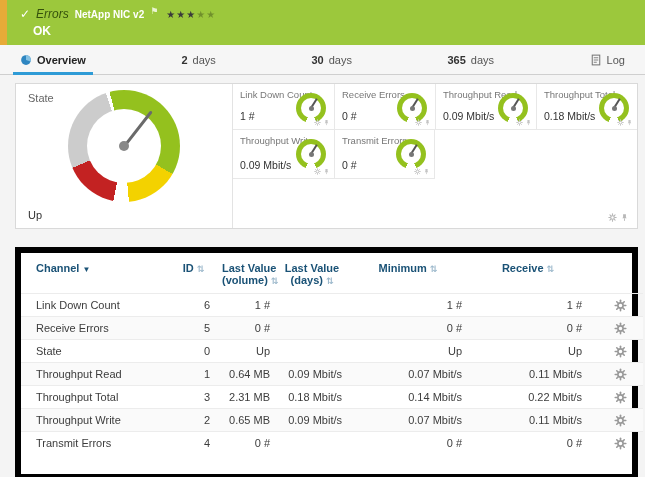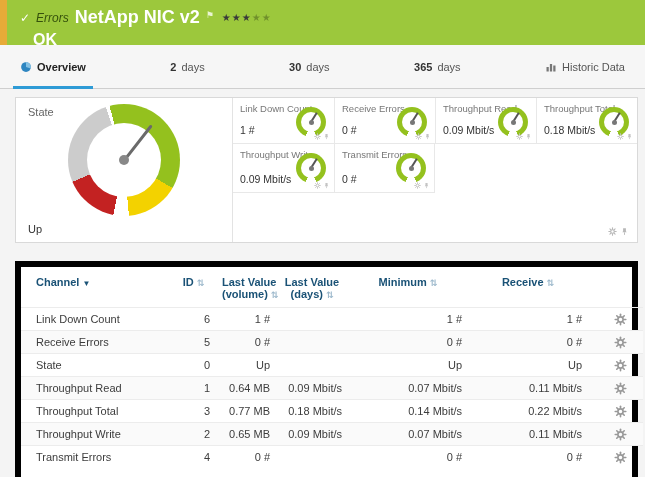--- a/index.html
+++ b/index.html
@@ -6,29 +6,29 @@
   html,body{width:645px;height:477px}
   body{font-family:"Liberation Sans","DejaVu Sans",sans-serif;background:#f4f4f4;overflow:hidden}
   .screen{position:relative;width:645px;height:477px;background:#f4f4f4;overflow:hidden}
 
   
   .header{position:relative;height:45px;background:#9cc83c}
   .edge-stripe{position:absolute;left:0;top:0;width:7px;height:45px;background:#e7ab38}
   .header-main{display:flex;align-items:center;gap:6px;padding:7px 0 0 20px}
   .check{color:#fff;font-size:12px;font-weight:bold}
   .kind{font-style:italic;font-size:12px;color:#35510c}
-  .title{font-size:18px;font-weight:bold;color:#fff}
+  .title{font-size:10px;font-weight:bold;color:#fff}
   .flag{font-size:9px;color:#eaf5d2;margin-top:-6px}
   .stars{font-size:10px;letter-spacing:1px;margin-left:2px}
   .stars .on{color:#3a3a3a}
   .stars .off{color:rgba(0,0,0,0.28)}
-  .status-ok{padding:3px 0 0 33px;font-size:16px;font-weight:bold;color:#fff}
+  .status-ok{padding:3px 0 0 33px;font-size:12px;font-weight:bold;color:#fff}
 
   
-  .tabbar{display:flex;justify-content:space-between;align-items:stretch;height:44px;
+  .tabbar{display:flex;justify-content:space-between;align-items:stretch;height:30px;
           background:#f6f6f6;border-bottom:1px solid #cfcfcf;padding:0 10px}
   .tab{display:flex;align-items:center;gap:5px;padding:0 10px;font-size:11px;color:#555;
        cursor:pointer;position:relative;white-space:nowrap}
   .tab.active{color:#222;font-weight:bold}
   .tab.active::after{content:"";position:absolute;left:3px;right:3px;bottom:-1px;height:3px;background:#2e9bd6}
   .tab .tnum{font-weight:bold;color:#333}
   .ticon{display:flex;color:#777}
   .ticon svg{display:block}
 
   
@@ -136,28 +136,29 @@
       <span class="tnum">30</span>
       <span class="tlabel">days</span>
     </div>
     <div class="tab">
       <span class="tnum">365</span>
       <span class="tlabel">days</span>
     </div>
     <div class="tab">
       <span class="ticon">
         <svg viewBox="0 0 16 16" width="12" height="12">
-            <g fill="currentColor">
-              <rect x="2" y="8" width="3" height="6"></rect>
-              <rect x="6.5" y="4" width="3" height="10"></rect>
-              <rect x="11" y="6" width="3" height="8"></rect>
+            <rect x="3" y="1.5" width="10" height="13" fill="none" stroke="currentColor" stroke-width="1.4"></rect>
+            <g stroke="currentColor" stroke-width="1.2">
+              <line x1="5" y1="5" x2="11" y2="5"></line>
+              <line x1="5" y1="8" x2="11" y2="8"></line>
+              <line x1="5" y1="11" x2="9" y2="11"></line>
             </g>
           </svg>
       </span>
-      <span class="tlabel">Historic Data</span>
+      <span class="tlabel">Log</span>
     </div>
   </div>
 
   <div class="gauges-panel">
     <div class="state-section">
       <div class="state-label">State</div>
       <div class="bgauge">
         <div class="needle"></div>
         <div class="hub"></div>
       </div>
@@ -357,21 +358,21 @@
           <td>0.09 Mbit/s</td>
           <td>0.07 Mbit/s</td>
           <td>0.11 Mbit/s</td>
           <td class="icon-cell"><svg>
                 <use href="#i-gear"></use>
               </svg></td>
         </tr>
         <tr>
           <td class="ch">Throughput Total</td>
           <td>3</td>
-          <td>0.77 MB</td>
+          <td>2.31 MB</td>
           <td>0.18 Mbit/s</td>
           <td>0.14 Mbit/s</td>
           <td>0.22 Mbit/s</td>
           <td class="icon-cell"><svg>
                 <use href="#i-gear"></use>
               </svg></td>
         </tr>
         <tr>
           <td class="ch">Throughput Write</td>
           <td>2</td>

